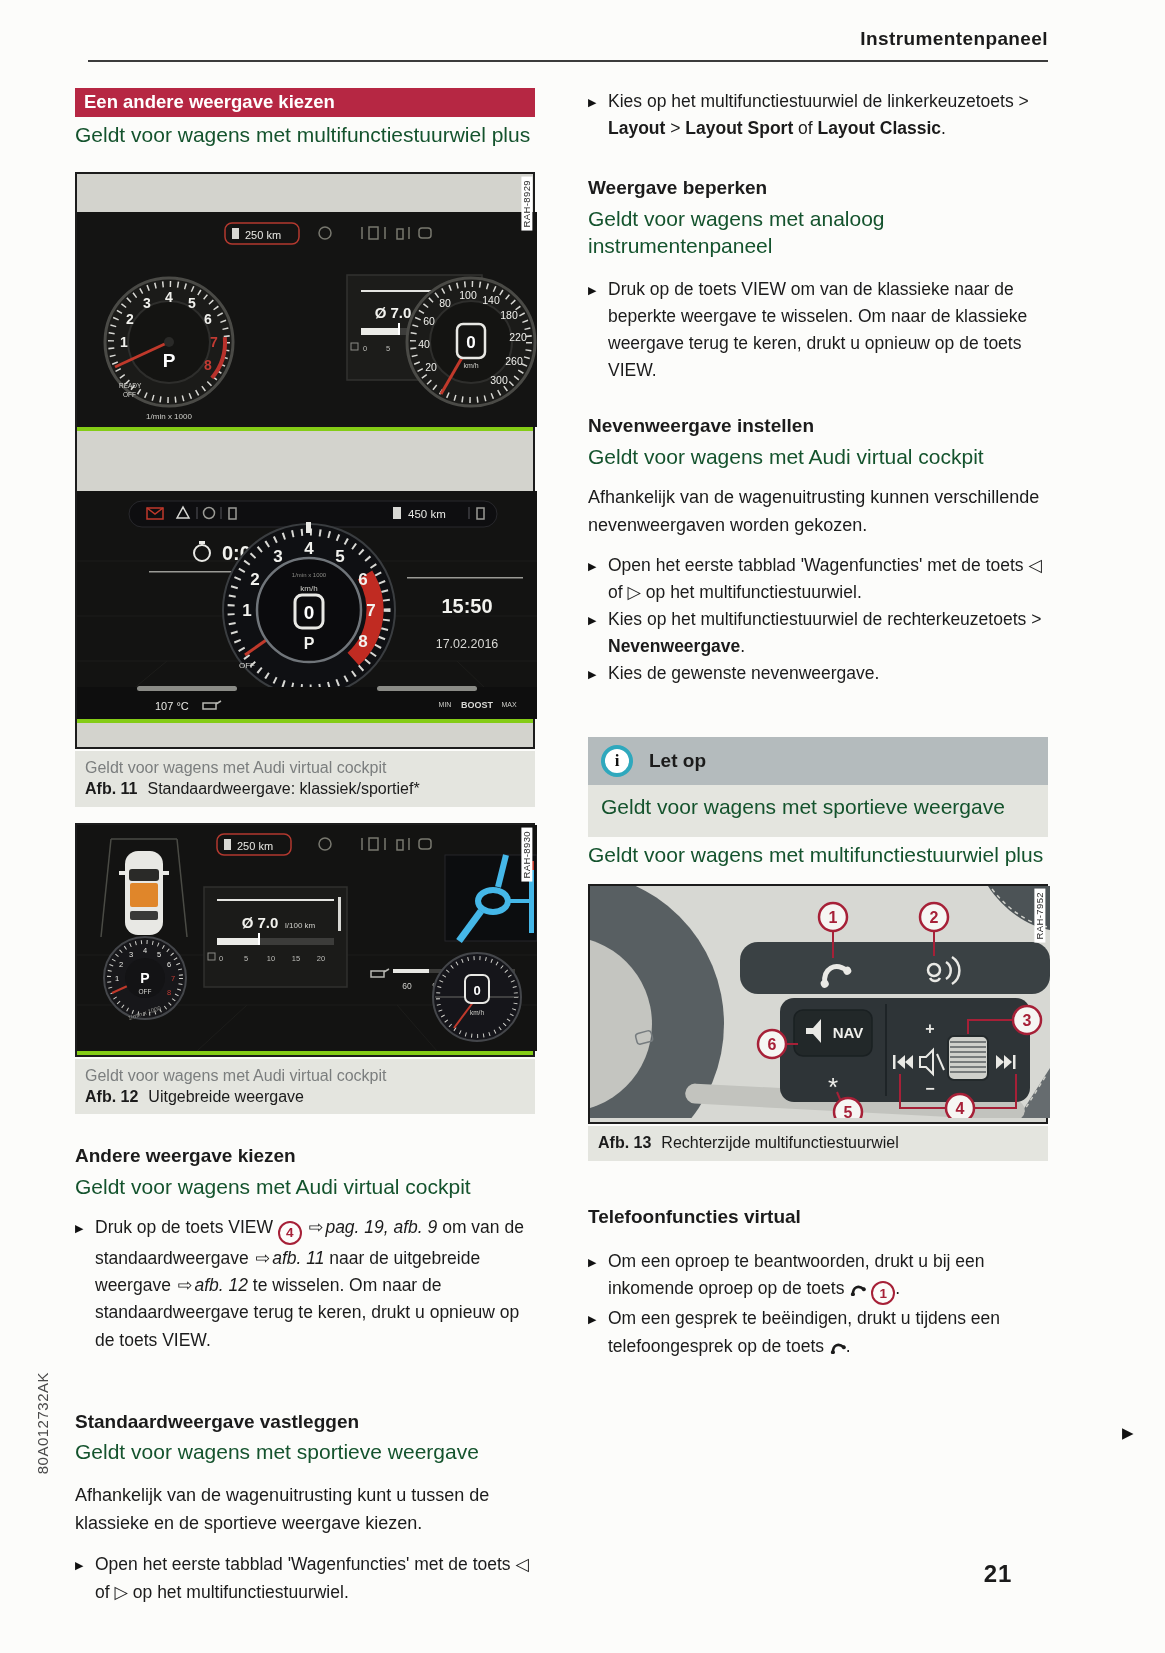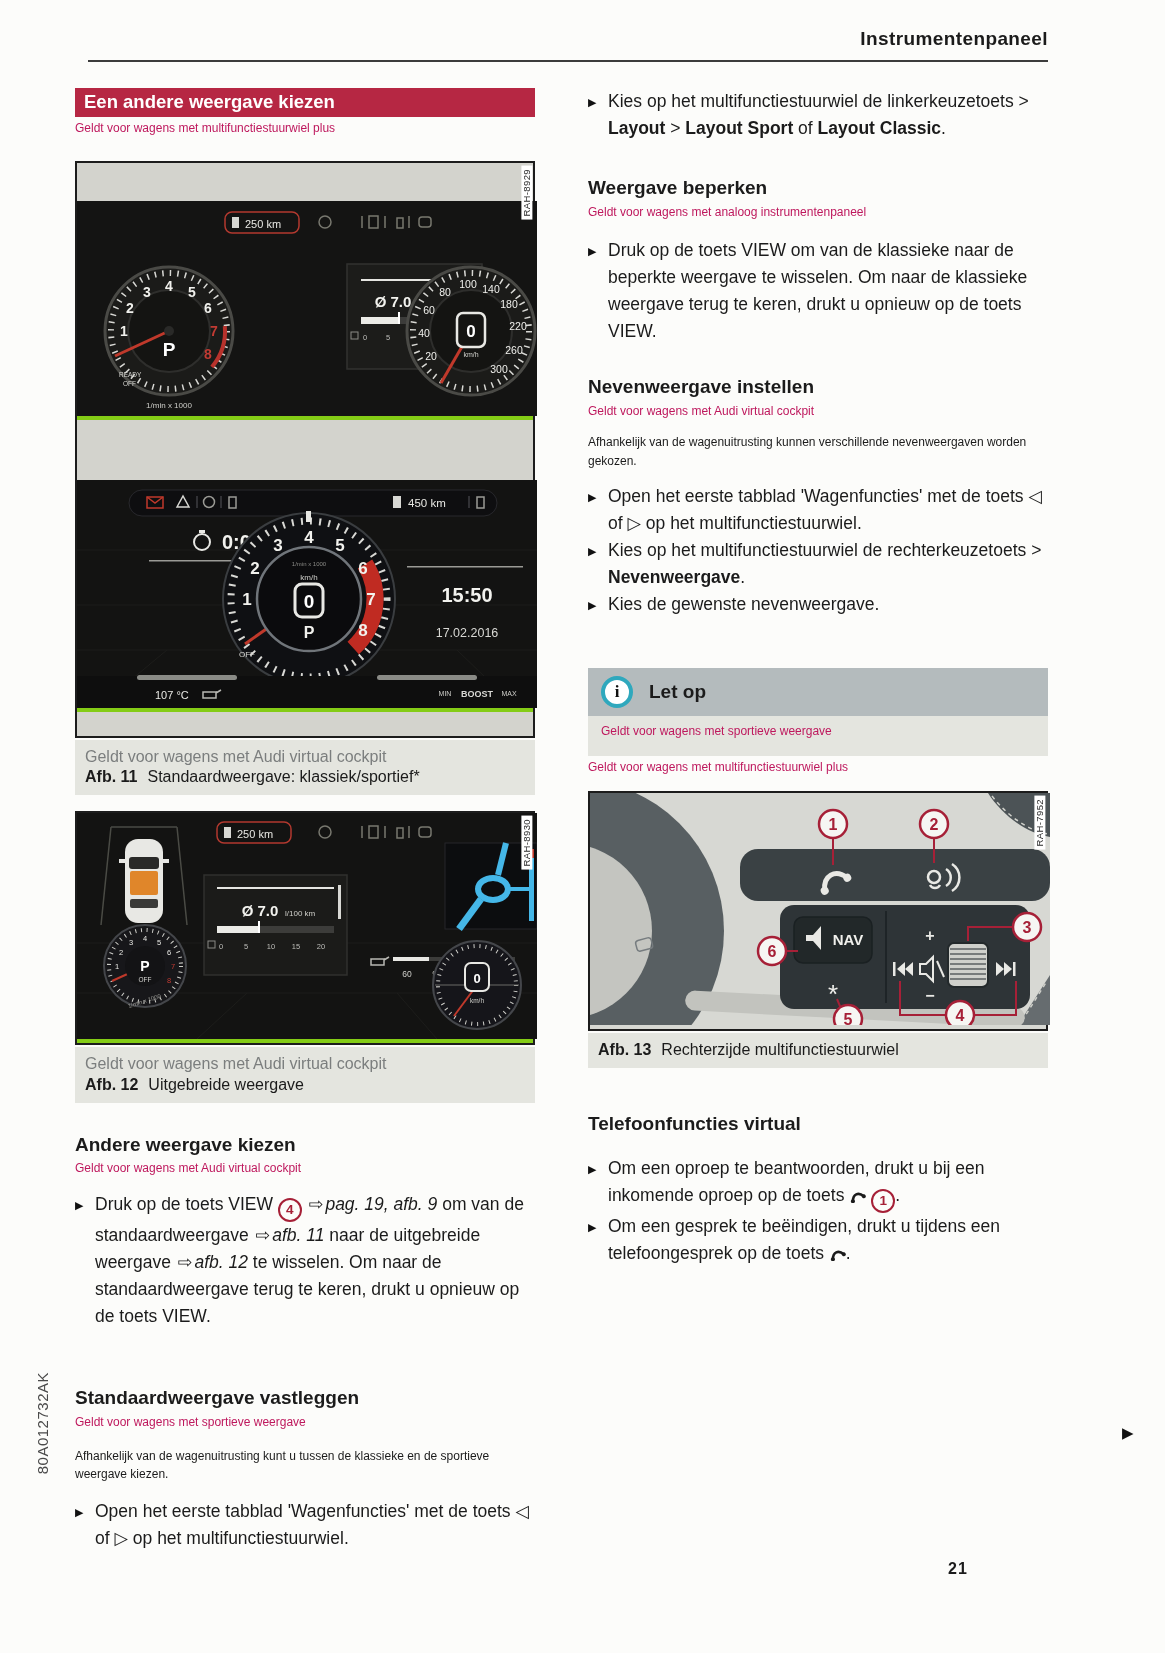--- a/index.html
+++ b/index.html
@@ -5,23 +5,23 @@
   html,body{margin:0;padding:0}
   body{width:1165px;height:1653px;position:relative;background:#fcfcfa;
        font-family:"Liberation Sans",sans-serif;color:#1b1b1b;overflow:hidden}
   .abs{position:absolute}
   .pagehead{left:88px;top:28px;width:960px;text-align:right;font-size:19px;font-weight:bold;letter-spacing:.4px}
   .pagerule{left:88px;top:60px;width:960px;height:2px;background:#3c3c3c}
   .col{position:absolute;width:460px}
   .colL{left:75px;top:88px}
   .colR{left:588px;top:88px}
   .banner{background:#b62743;color:#fff;font-weight:bold;font-size:18.5px;padding:3px 9px 4px 9px}
-  .sub{font-size:12px;color:#be185d;margin-top:4px;line-height:1.3}
+  .sub{font-size:21px;color:#14532d;margin-top:4px;line-height:1.3}
   .h{font-size:19px;font-weight:bold;line-height:1.3}
-  .para{font-size:12px;line-height:1.55}
+  .para{font-size:18px;line-height:1.55}
   .b{display:flex;font-size:17.5px;line-height:1.55}
   .bm{width:20px;flex:none;font-size:11px;padding-top:6px;color:#111}
   .bt{flex:1}
   .bold{font-weight:bold}
   .it{font-style:italic}
   .arr{padding:0 2px}
   .co{display:inline-flex;align-items:center;justify-content:center;width:20px;height:20px;
       border:2px solid #a62037;border-radius:50%;color:#a62037;font-weight:bold;font-size:13.5px;
       vertical-align:-4px;line-height:1}
   .figbox{border:2px solid #1c1c1c;position:relative;background:#84cc16}
@@ -35,21 +35,21 @@
   .noteh{background:#b4bbbd;display:flex;align-items:center;gap:16px;padding:8px 13px}
   .notei{width:24px;height:24px;border-radius:50%;background:#fff;border:4px solid #2fa8bd;
          color:#111;font-weight:bold;font-family:"Liberation Serif",serif;font-size:17px;
          display:flex;align-items:center;justify-content:center;flex:none}
   .notet{font-weight:bold;font-size:19px}
   .noteb{background:#e4e5df;padding:8px 13px 16px 13px}
   .noteb .para{margin-top:4px}
   .margincode{left:34px;top:1372px;font-size:15px;color:#4a4a4a;
               writing-mode:vertical-rl;transform:rotate(180deg);letter-spacing:.5px}
   .contarrow{left:1122px;top:1424px;font-size:15px;color:#111}
-  .pagenum{left:948px;top:1560px;width:100px;text-align:left;font-size:16px;font-weight:bold;letter-spacing:1px}
+  .pagenum{left:948px;top:1560px;width:100px;text-align:center;font-size:24px;font-weight:bold;letter-spacing:1px}
   .ph{vertical-align:-2px}
   svg text{font-family:"Liberation Sans",sans-serif}
 </style>
 </head>
 <body>
 
 <div class="abs pagehead">Instrumentenpaneel</div>
 <div class="abs pagerule"></div>
 <div class="abs margincode">80A012732AK</div>
 <div class="abs contarrow">▶</div>

